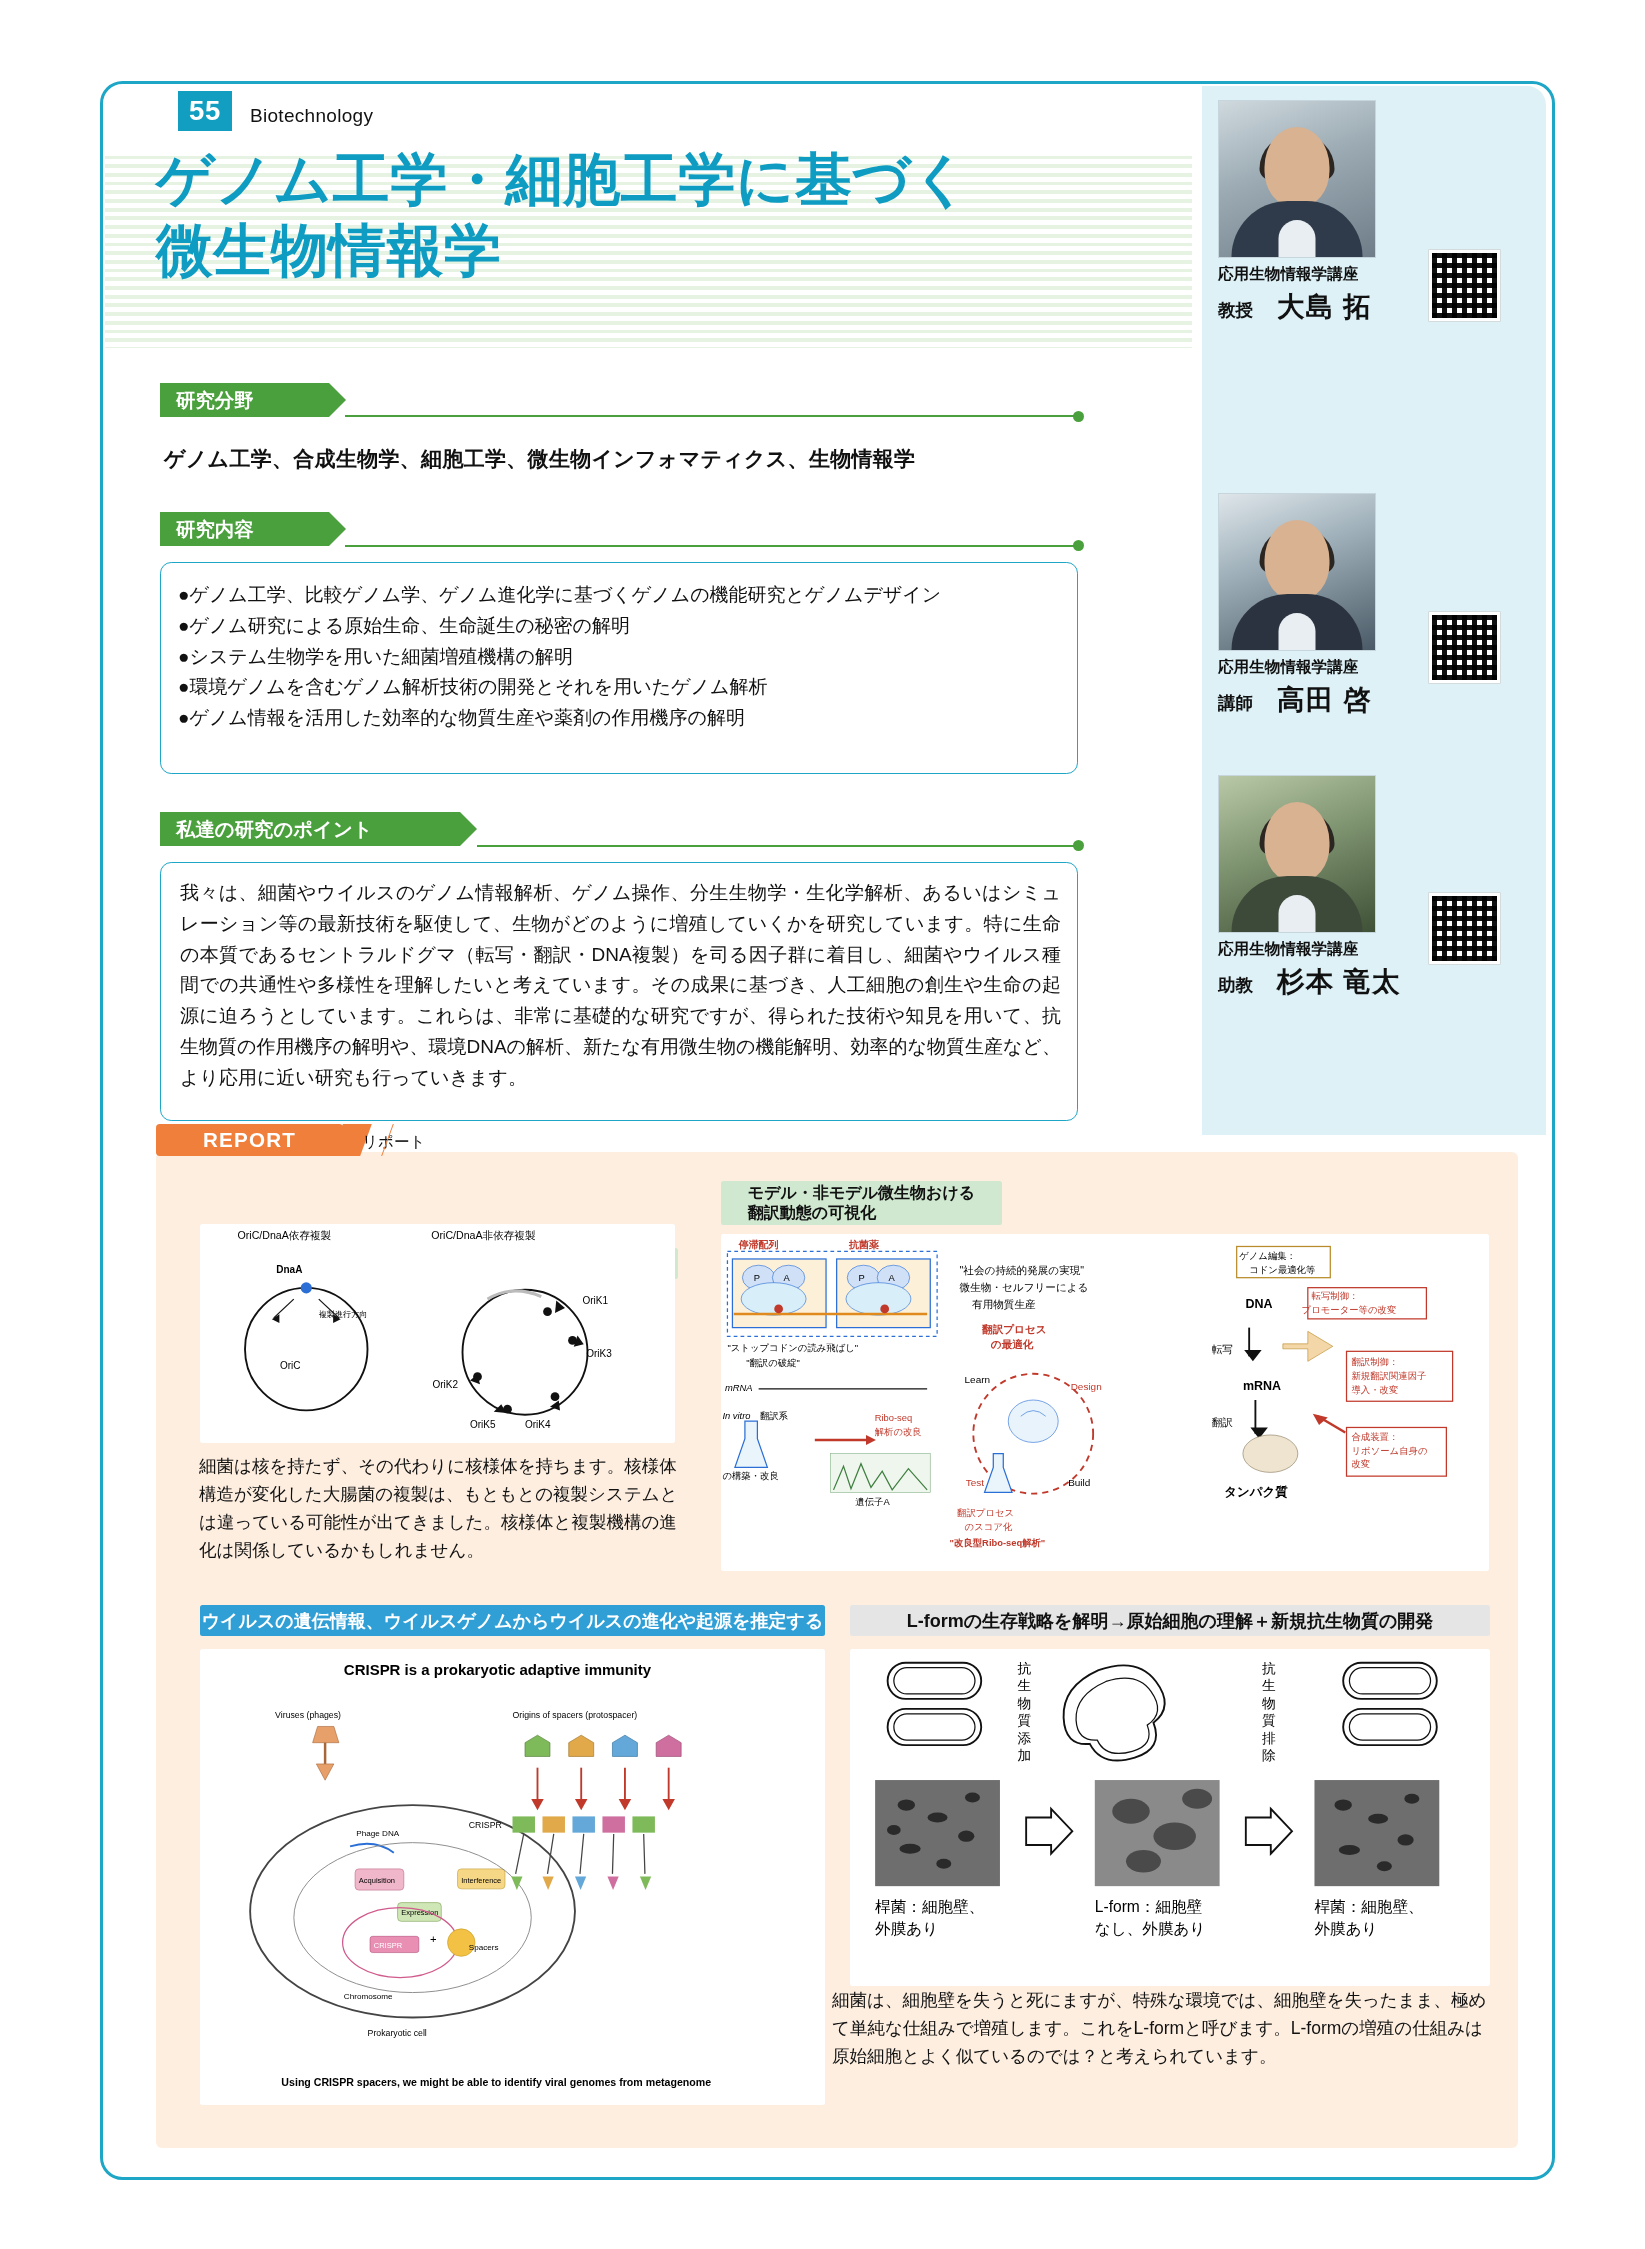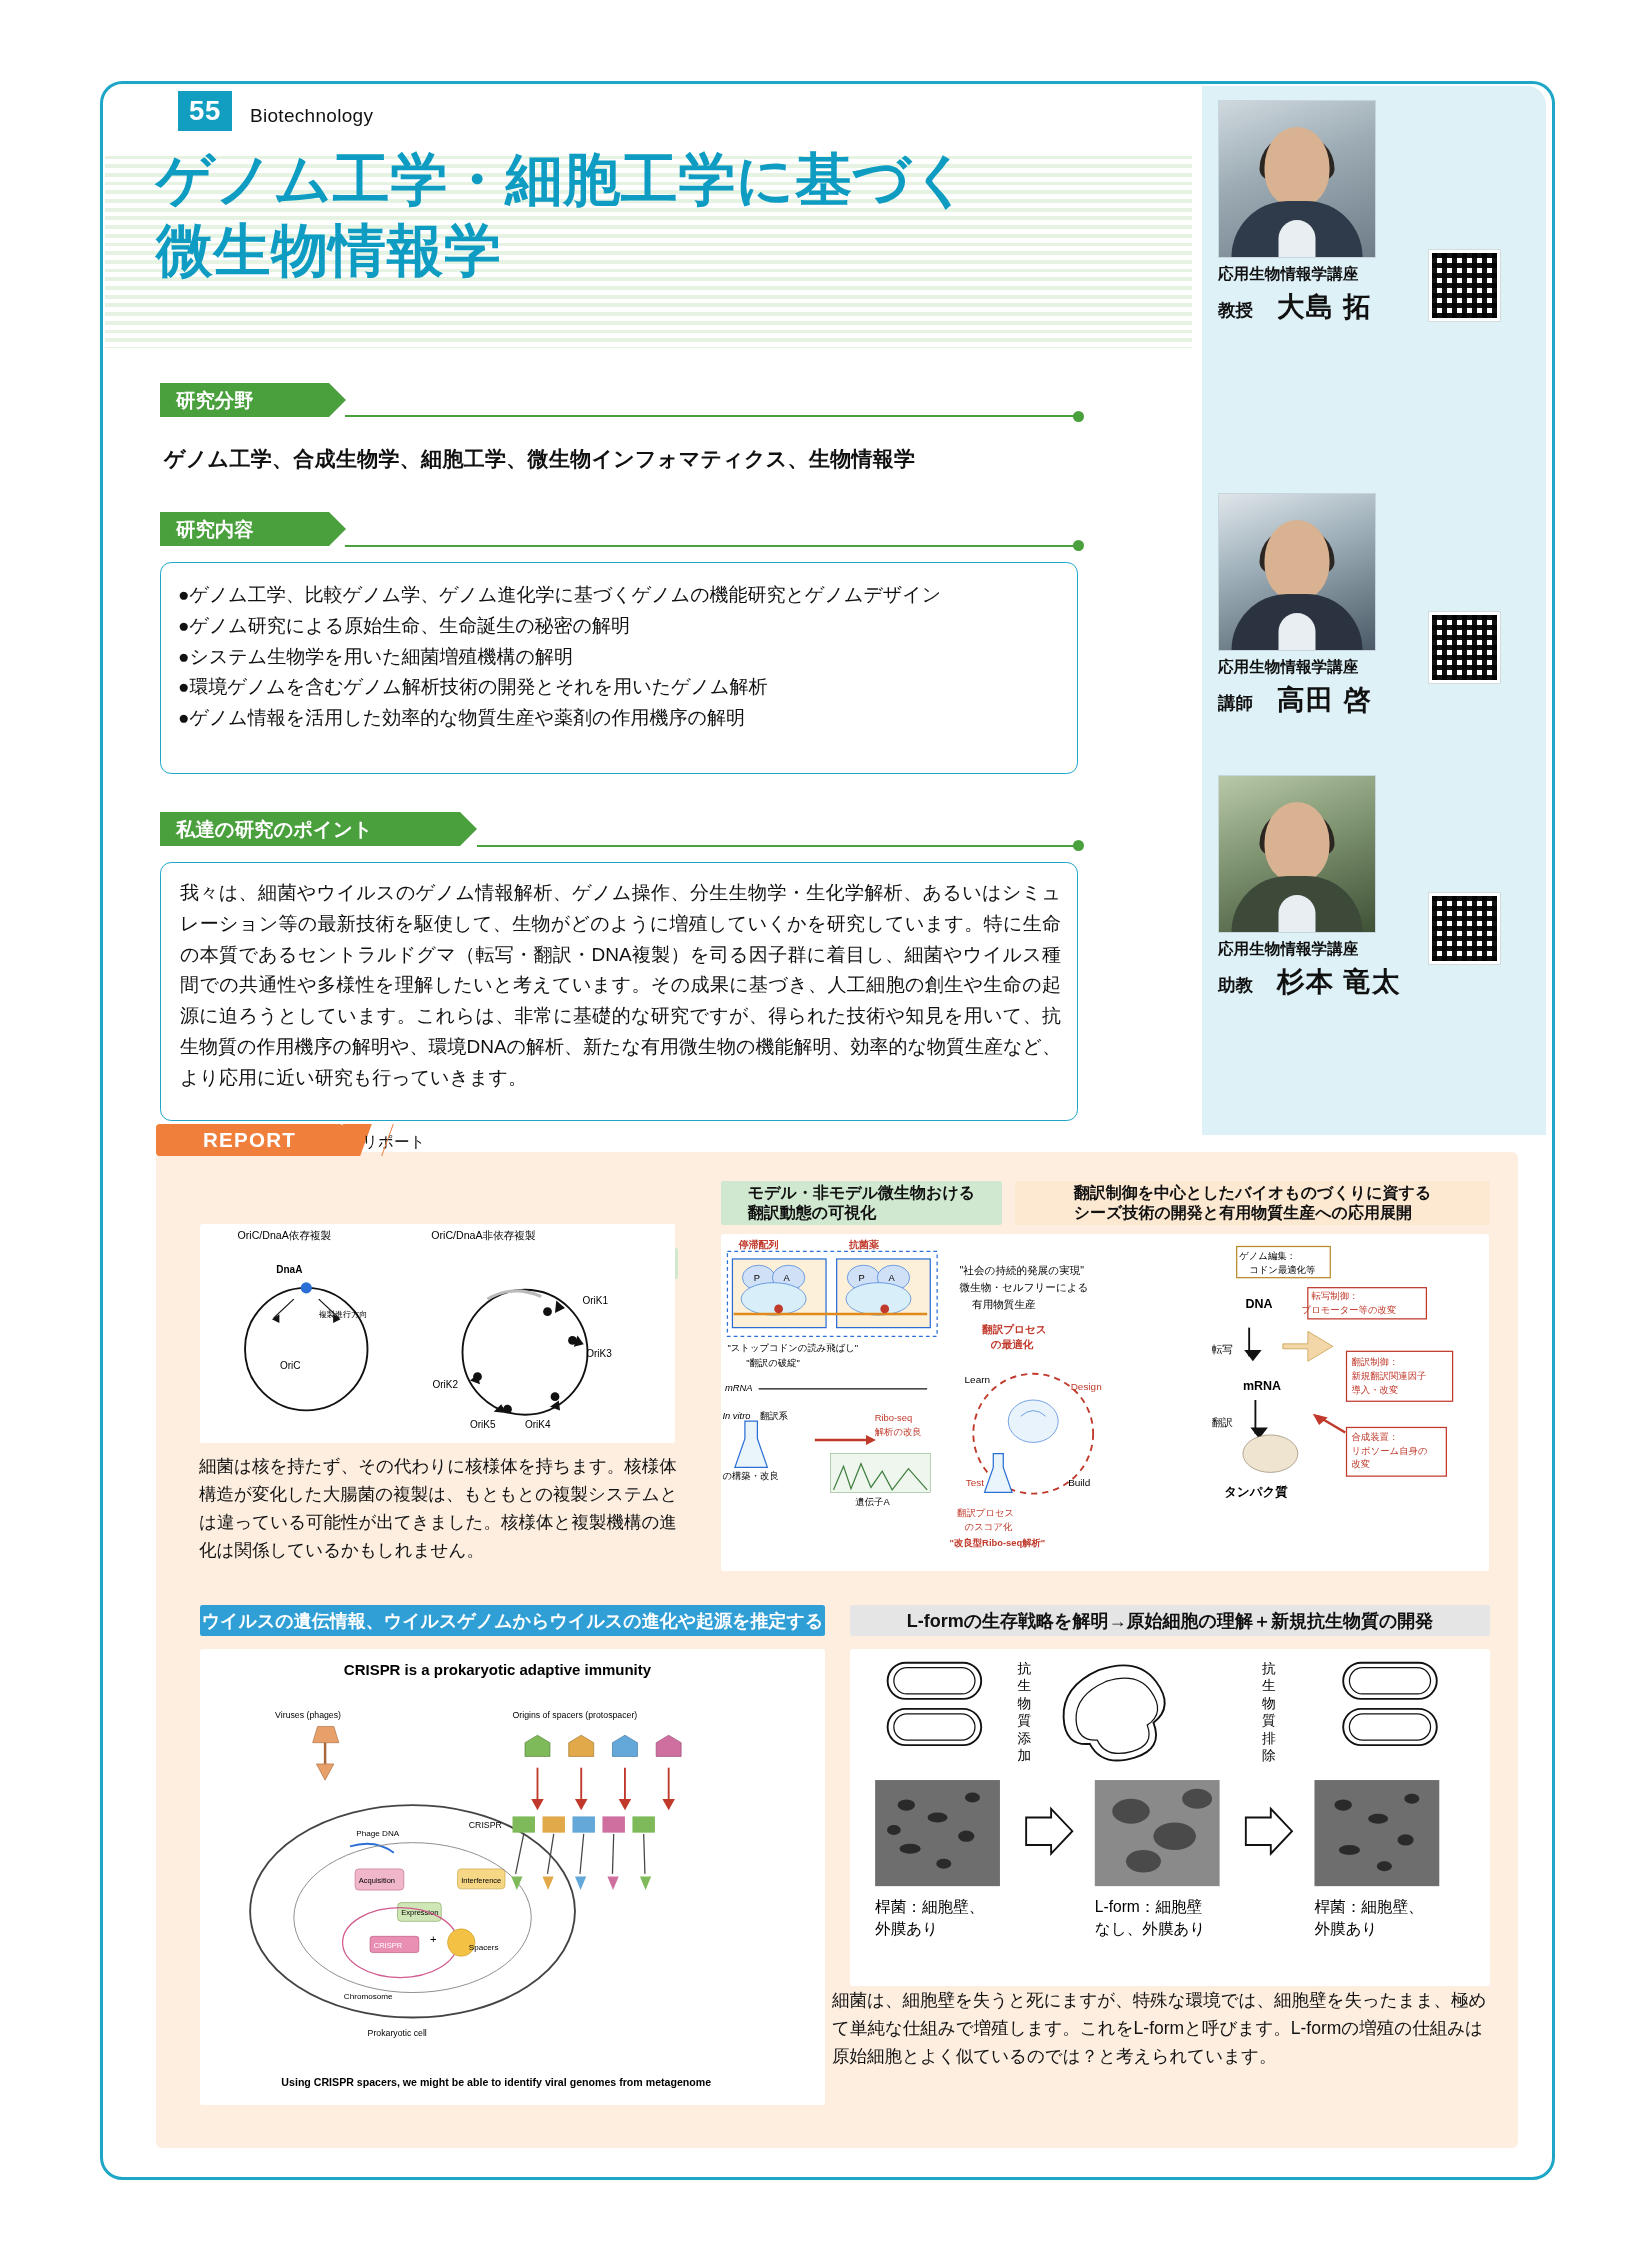--- a/index.html
+++ b/index.html
@@ -301,22 +301,20 @@
       <text x="618" y="212" font-size="16">OriK3</text>
       <text x="520" y="326" font-size="16">OriK4</text>
       <text x="432" y="326" font-size="16">OriK5</text>
       <text x="372" y="262" font-size="16">OriK2</text>
     </svg>
   </div>
   <div class="cap" style="left:199px; top:1452px; width:493px;">細菌は核を持たず、その代わりに核様体を持ちます。核様体構造が変化した大腸菌の複製は、もともとの複製システムとは違っている可能性が出てきました。核様体と複製機構の進化は関係しているかもしれません。</div>
 
   <div class="panel-title pt-green" style="left:721px; top:1181px; width:281px; height:44px; line-height:1.25; white-space:pre-line; font-size:16px;">モデル・非モデル微生物おける
 翻訳動態の可視化</div>
-  <div class="panel-title" style="left:1015px; top:1181px; width:475px; height:44px; line-height:1.25; white-space:pre-line; font-size:16px; background:#fde9d2;">翻訳制御を中心としたバイオものづくりに資する
-シーズ技術の開発と有用物質生産への応用展開</div>
   <div class="white-card" style="left:721px; top:1234px; width:768px; height:337px;text-decoration:underline;">
     <svg width="768" height="337" viewBox="0 0 1230 540">
 
       <rect x="18" y="40" width="150" height="110" fill="#fdf0d9" stroke="#2b6fd6" stroke-width="2"></rect>
       <rect x="185" y="40" width="150" height="110" fill="#fdf0d9" stroke="#2b6fd6" stroke-width="2"></rect>
       <rect x="10" y="28" width="336" height="136" fill="none" stroke="#2b6fd6" stroke-width="2" stroke-dasharray="6 5"></rect>
       <text x="28" y="22" font-size="16" fill="#c0392b" font-weight="bold">停滞配列</text>
       <text x="205" y="22" font-size="16" fill="#c0392b" font-weight="bold">抗菌薬</text>
       <ellipse cx="60" cy="70" rx="26" ry="20" fill="#cfe0f7" stroke="#2b6fd6"></ellipse>
       <ellipse cx="108" cy="70" rx="26" ry="20" fill="#cfe0f7" stroke="#2b6fd6"></ellipse>

